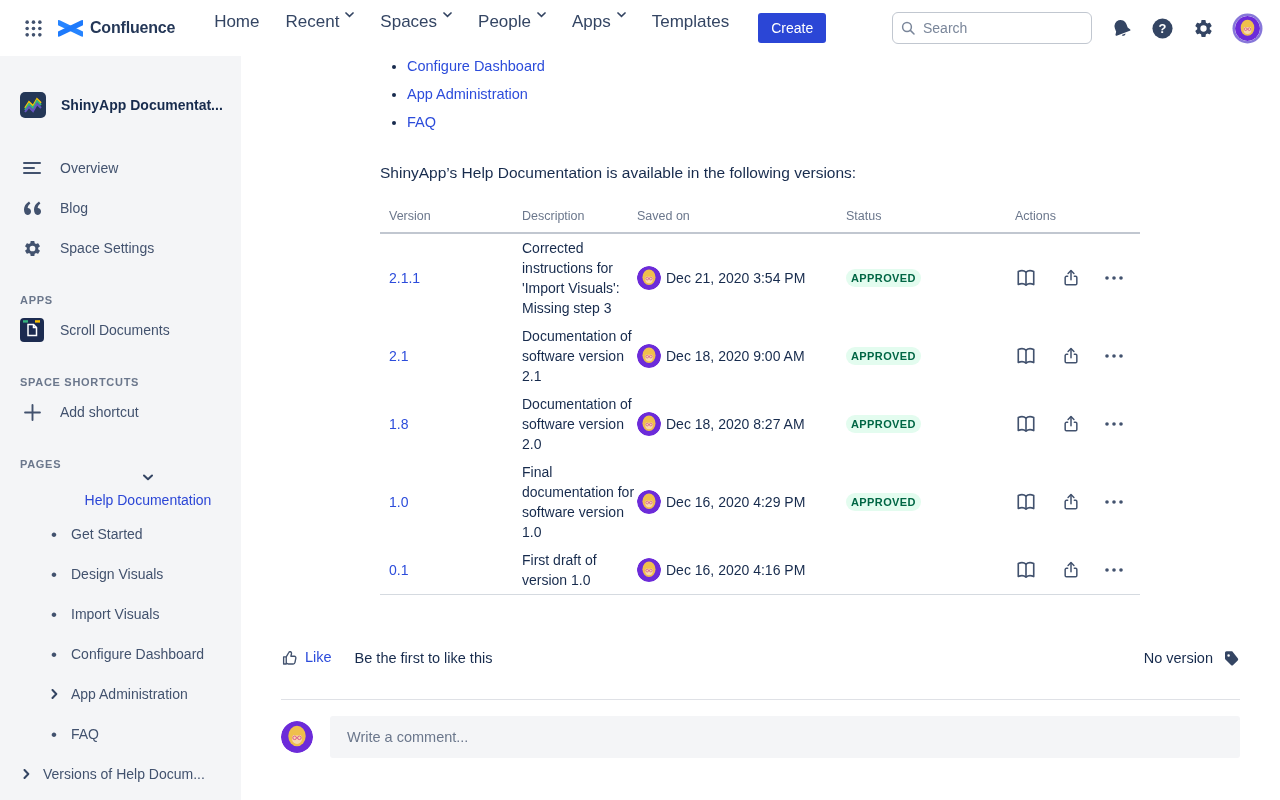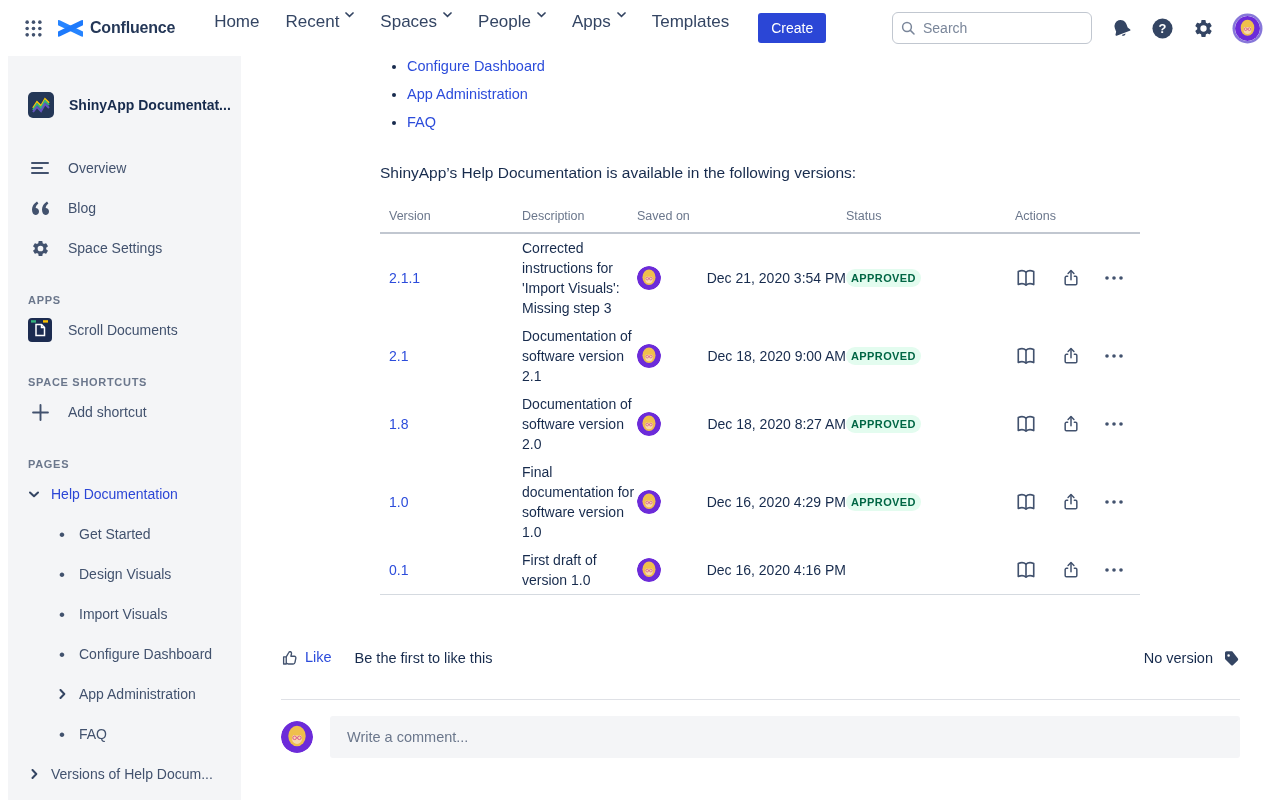--- a/index.html
+++ b/index.html
@@ -21,35 +21,35 @@
   .search-wrap svg { position:absolute; left:9px; top:9px; }
   .search-input { width:200px; height:32px; border:1px solid #C1C7D0; border-radius:6px;
     padding:0 10px 0 30px; font-family:"Liberation Sans",sans-serif; font-size:14px; color:#172B4D; background:#fff; }
   .search-input::placeholder { color:#7A869A; }
   .topnav-right { display:flex; align-items:center; }
   .topnav-right .icon-btn { margin-left:19px; color:#344563; }
   .avatar { border-radius:50%; display:block; }
   .avatar-ring { box-shadow:0 0 0 2.5px #8777D9; }
 
   
-  .sidebar { position:absolute; top:56px; left:8px; width:287px; bottom:0; background:#F4F5F7;
+  .sidebar { position:absolute; top:56px; left:0; width:287px; bottom:0; background:#F4F5F7;
     border-right:1px solid #EBECF0; padding:36px 10px 0 20px; }
   .space-head { display:flex; align-items:center; gap:15px; margin-bottom:30px; cursor:pointer; }
   .space-name { font-size:14px; font-weight:700; color:#172B4D; }
   .snav-item { display:flex; align-items:center; gap:16px; height:40px; font-size:14px;
     color:#42526E; cursor:pointer; }
   .snav-icon { width:24px; display:flex; justify-content:center; color:#42526E; }
   .section-label { font-size:11px; font-weight:700; letter-spacing:.7px; color:#6B778C;
     margin:26px 0 4px; }
   .tree { margin-top:2px; }
   .tree-item { display:flex; align-items:center; gap:11px; height:40px; font-size:14px;
     color:#42526E; cursor:pointer; }
   .tree-item .marker { width:12px; display:flex; justify-content:center; color:#344563; }
   .tree-item.child { padding-left:28px; }
-  .tree-item.selected { color:#2B46D6; }
+  .tree-item.selected { color:#2B46D6;flex-direction:column; }
   .tree-item.selected .marker { color:#344563; }
   .bullet-dot { font-size:17px; line-height:1; color:#42526E; }
 
   
   .main { position:absolute; left:241px; top:56px; right:0; bottom:0; background:#fff; overflow:hidden; }
   .page-body { margin-left:139px; width:760px; }
   ul.toc { margin-top:2px; padding-left:27px; }
   ul.toc li { height:28px; font-size:14.5px; }
   ul.toc li::marker { color:#172B4D; font-size:13px; }
   ul.toc a { color:#2C4CDB; text-decoration:none; cursor:pointer; }
@@ -59,21 +59,21 @@
   .thead { display:flex; color:#6B778C; font-size:12.5px; font-weight:500;
     padding:6px 0 9px; border-bottom:2px solid #C1C7D0; }
   .c-ver { width:142px; padding-left:9px; }
   .c-desc { width:115px; }
   .c-saved { width:209px; }
   .c-status { width:159px; }
   .c-act { flex:1; padding-left:10px; }
   .trow { display:flex; align-items:center; padding:4px 0; font-size:14px; }
   .trow .c-ver a { color:#2C4CDB; text-decoration:none; cursor:pointer; }
   .trow .c-desc { line-height:20px; }
-  .trow .c-saved { display:flex; align-items:center; gap:5px; color:#172B4D;justify-content:space-between; }
+  .trow .c-saved { display:flex; align-items:center; gap:5px; color:#172B4D; }
   .badge { display:inline-block; background:#E3FCEF; color:#006644; font-size:11px; font-weight:700;
     letter-spacing:.4px; padding:3px 5px; border-radius:9px; }
   .trow .c-act { display:flex; align-items:center; gap:24px; color:#42526E; }
   .trow .c-act .icon-btn { color:#42526E; }
 
   .page-footer { margin:48px 40px 0 40px; }
   .like-row { display:flex; align-items:center; font-size:14.5px; color:#172B4D; height:30px; }
   .like-btn { display:flex; align-items:flex-start; gap:6px; cursor:pointer; color:#42526E; }
   .like-btn .like-label { color:#2C4CDB; }
   .like-hint { margin-left:23px; }

